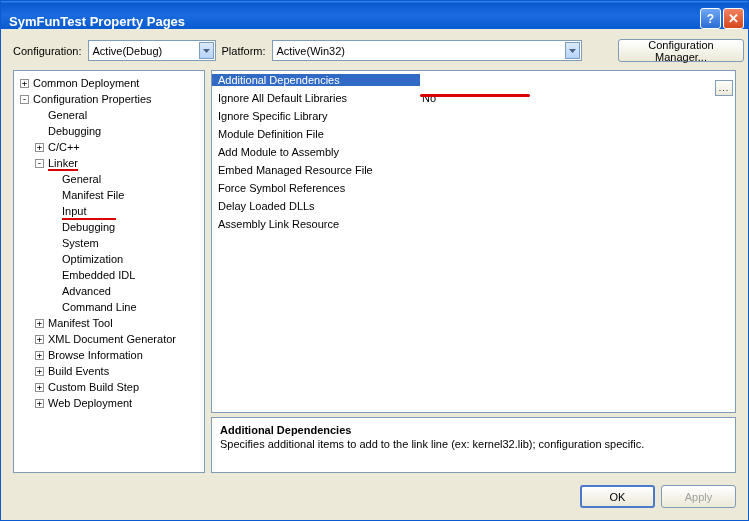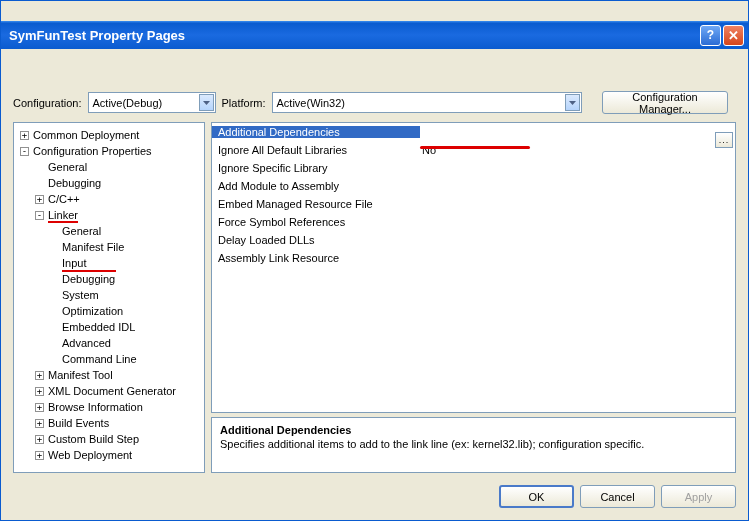--- a/index.html
+++ b/index.html
@@ -1,24 +1,24 @@
 <!DOCTYPE html>
 <html><head>
 <meta charset="utf-8">
 <style>
   * { box-sizing: border-box; font-family: Tahoma, sans-serif; font-size: 11px; }
   body { margin: 0; background: #fff; }
   .window { width: 749px; height: 521px; border: 1px solid #0a5bcf; background: #ece9d8; display: flex; flex-direction: column; }
-  .titlebar { height: 28px; background: linear-gradient(to bottom, #3b8ef0 0%, #0a5bcf 8%, #1a6ae0 50%, #0a5bcf 100%); display: flex; align-items: center; padding: 0 4px 0 8px; margin-top: 20px; }
+  .titlebar { height: 28px; background: linear-gradient(to bottom, #3b8ef0 0%, #0a5bcf 8%, #1a6ae0 50%, #0a5bcf 100%); display: flex; align-items: flex-end; padding: 0 4px 0 8px; }
   .titlebar-text { color: #fff; font-weight: bold; font-size: 13px; flex: 1; }
   .titlebar-icons { display: flex; gap: 2px; }
   .tbtn { width: 21px; height: 21px; border-radius: 3px; border: 1px solid #fff; display: flex; align-items: center; justify-content: center; color: #fff; font-weight: bold; font-size: 12px; }
   .tbtn.help { background: linear-gradient(to bottom, #6fa8f5, #2b6cd4); }
   .tbtn.close { background: linear-gradient(to bottom, #f08262, #d6461b); font-size: 13px; }
-  .toprow { display: flex; align-items: center; gap: 6px; padding: 10px 20px 8px 12px; margin-top: 32px; }
+  .toprow { display: flex; align-items: center; gap: 6px; padding: 10px 4px 8px 12px; }
   .lbl { color: #000; }
   .combo { height: 21px; background: #fff; border: 1px solid #7f9db9; display: flex; align-items: center; padding: 0 2px 0 4px; position: relative; }
   .combo .arrow { width: 15px; height: 17px; background: linear-gradient(to bottom,#dbeafd,#b6d4fc); border: 1px solid #7f9db9; position: absolute; right: 1px; top: 1px; display:flex; align-items:center; justify-content:center; }
   .combo .arrow svg { width:7px; height:4px; }
   .cfgcombo { width: 128px; }
   .platcombo { width: 310px; }
   .btn { height: 23px; background: linear-gradient(to bottom,#fff,#ece9d8); border: 1px solid #7f9db9; border-radius: 3px; padding: 0 10px; display: flex; align-items: center; justify-content: center; }
   .cfgmgr { margin-left: auto; width: 126px; text-align: center; }
   .body { flex: 1; display: flex; gap: 6px; padding: 0 12px 4px 12px; min-height:0; }
   .tree { width: 192px; background: #fff; border: 1px solid #7f9db9; overflow: auto; padding: 4px 2px; }
@@ -190,20 +190,24 @@
         </div>
         <div class="grow">
             <div class="gname">Ignore All Default Libraries</div>
             <div class="gval">No</div>
           </div>
         <div class="grow">
             <div class="gname">Ignore Specific Library</div>
             <div class="gval"></div>
           </div>
         <div class="grow">
+            <div class="gname">Module Definition File</div>
+            <div class="gval"></div>
+          </div>
+        <div class="grow">
             <div class="gname">Add Module to Assembly</div>
             <div class="gval"></div>
           </div>
         <div class="grow">
             <div class="gname">Embed Managed Resource File</div>
             <div class="gval"></div>
           </div>
         <div class="grow">
             <div class="gname">Force Symbol References</div>
             <div class="gval"></div>
@@ -221,20 +225,17 @@
         <div class="desc-title">Additional Dependencies</div>
         <div>Specifies additional items to add to the link line (ex: kernel32.lib); configuration specific.</div>
       </div>
     </div>
   </div>
 
   <div class="footer">
     <div class="btn ok">
         <span>OK</span>
       </div>
-    <div class="btn">
-        <span>Cancel</span>
-      </div>
     <div class="btn disabled">
         <span>Apply</span>
       </div>
   </div>
 </div>
 
 </body></html>

